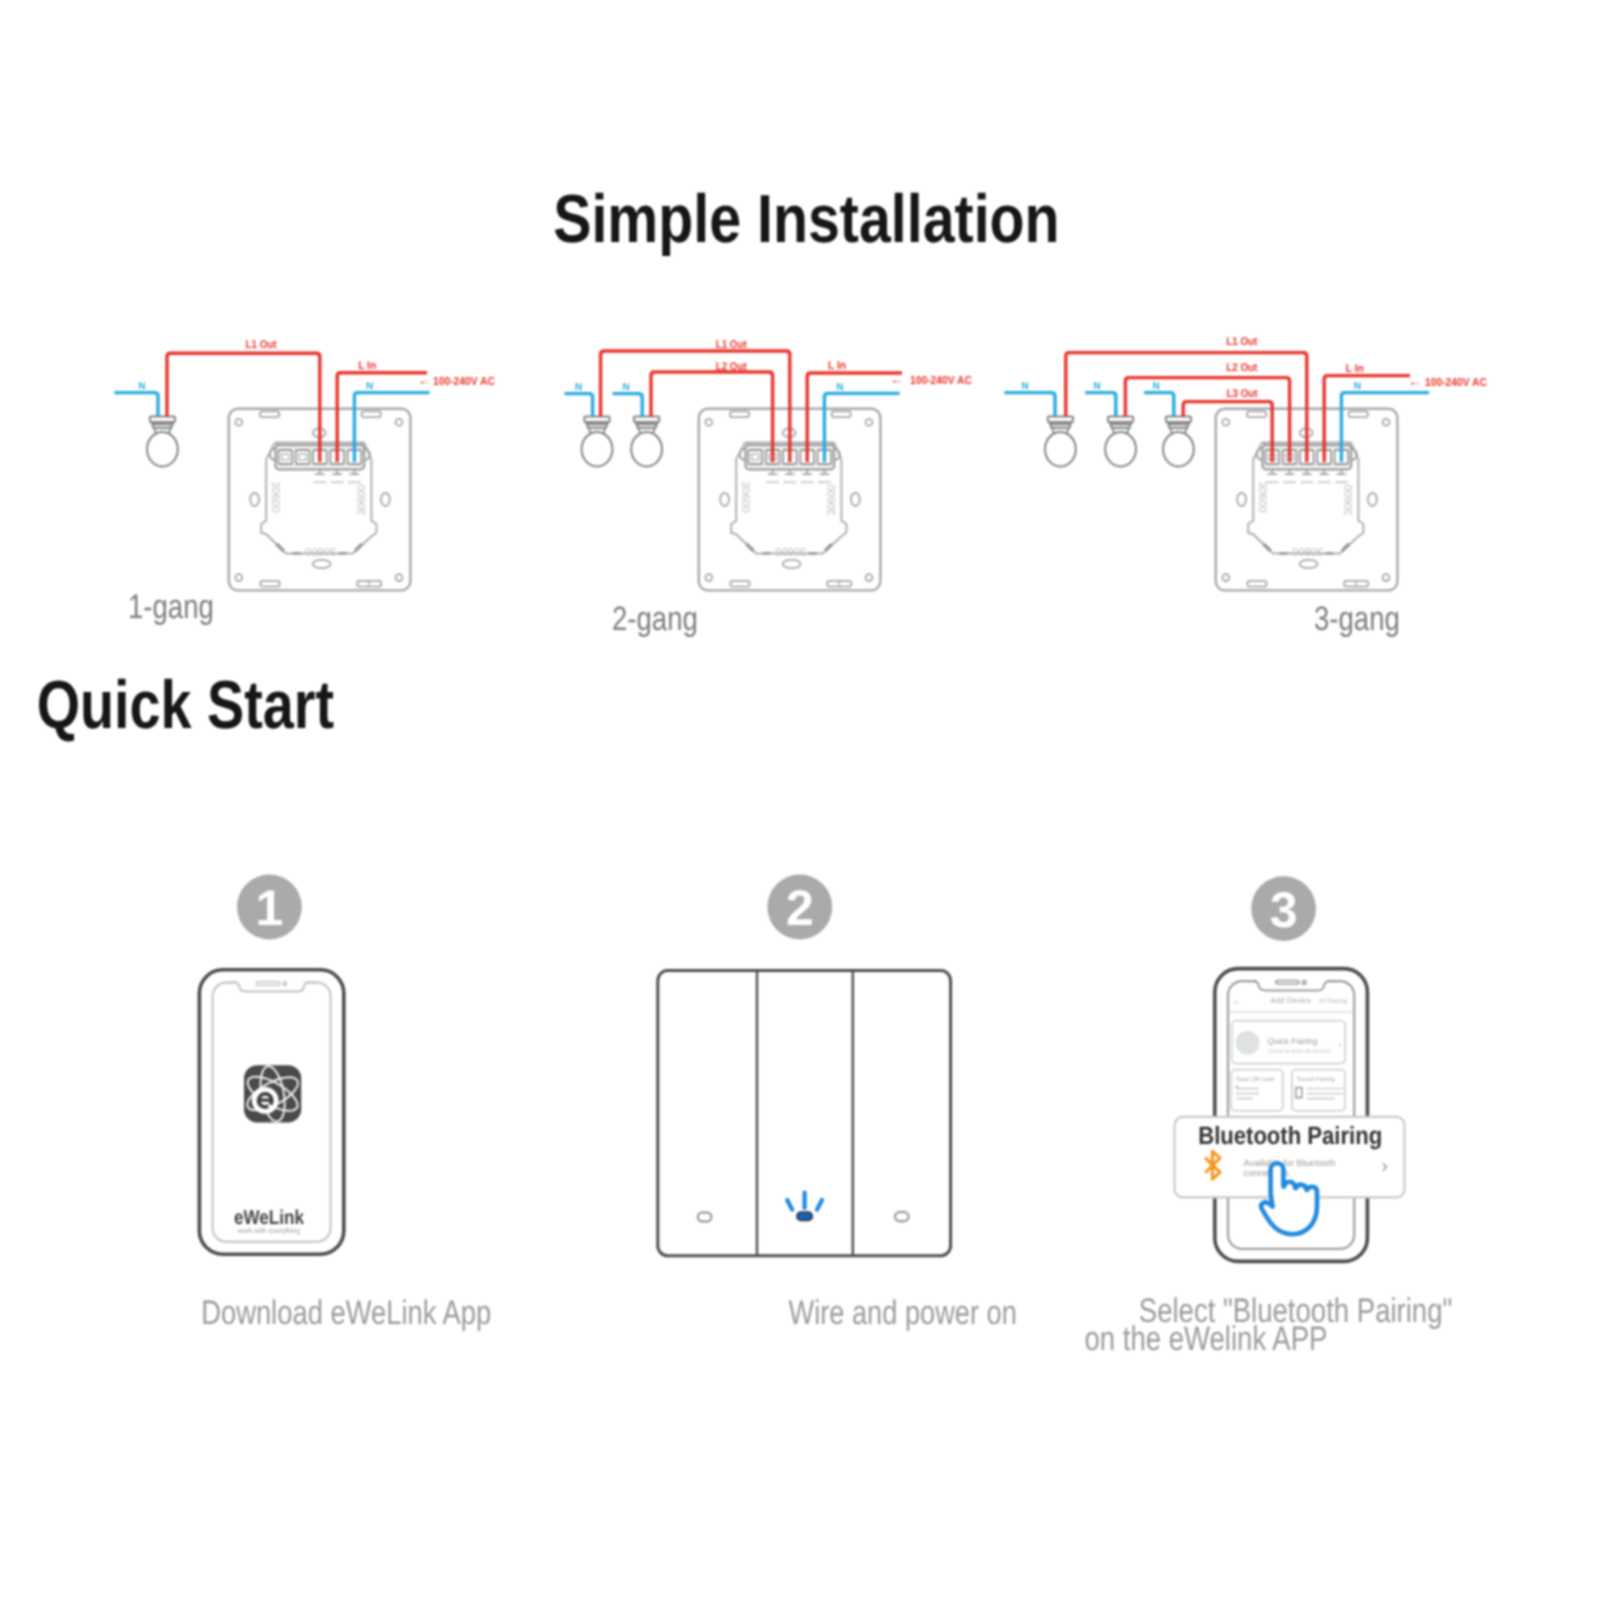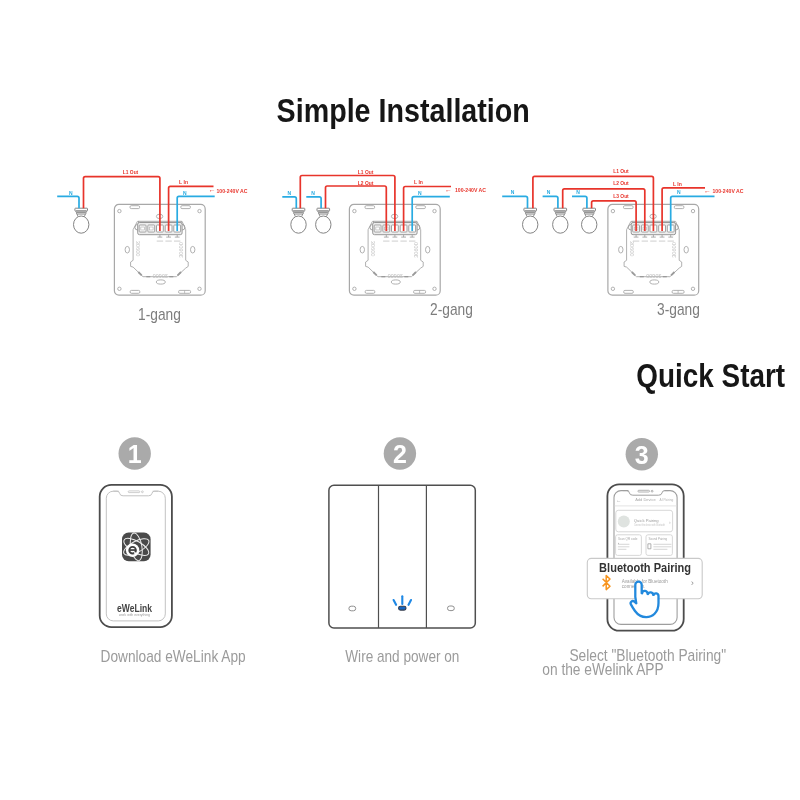--- a/index.html
+++ b/index.html
@@ -6,26 +6,26 @@
   body{width:800px;height:800px;position:relative;overflow:hidden;font-family:"Liberation Sans",sans-serif;filter:blur(0.4px);}
   .abs{position:absolute;line-height:1;white-space:nowrap;}
   .title{font-size:34px;font-weight:bold;color:#161616;letter-spacing:0px;}
   .glabel{font-size:17px;color:#7d7d7d;}
   .cap{font-size:17px;color:#9b9b9b;}
   .sx{display:inline-block;transform-origin:center;}
 </style>
 </head>
 <body>
 <div class="abs title" style="top:93px;left:3px;width:800px;text-align:center;"><span class="sx" style="transform:scaleX(0.843);">Simple Installation</span></div>
-<div class="abs title" style="top:358px;left:1.5px;width:800px;text-align:right;"><span class="sx" style="transform:scaleX(0.82);">Quick Start</span></div>
-<div class="abs glabel" style="top:306px;left:59.2px;width:200px;text-align:center;"><span class="sx" style="transform:scaleX(0.81);">1-gang</span></div>
-<div class="abs glabel" style="top:301px;left:278px;width:200px;text-align:right;"><span class="sx" style="transform:scaleX(0.81);">2-gang</span></div>
+<div class="abs title" style="top:336px;left:1.5px;width:800px;text-align:left;"><span class="sx" style="transform:scaleX(0.82);">Quick Start</span></div>
+<div class="abs glabel" style="top:295px;left:59.2px;width:200px;"><span class="sx" style="transform:scaleX(0.81);">1-gang</span></div>
+<div class="abs glabel" style="top:301px;left:301px;width:200px;text-align:left;"><span class="sx" style="transform:scaleX(0.81);">2-gang</span></div>
 <div class="abs glabel" style="top:301px;left:578px;width:200px;text-align:center;"><span class="sx" style="transform:scaleX(0.81);">3-gang</span></div>
 <div class="abs cap" style="top:648px;left:23.1px;width:240px;text-align:right;"><span class="sx" style="transform:scaleX(0.805);">Download eWeLink App</span></div>
-<div class="abs cap" style="top:648px;left:282.2px;width:240px;text-align:center;"><span class="sx" style="transform:scaleX(0.80);">Wire and power on</span></div>
+<div class="abs cap" style="top:648px;left:282.2px;width:240px;text-align:right;"><span class="sx" style="transform:scaleX(0.80);">Wire and power on</span></div>
 <div class="abs cap" style="top:647px;left:528px;width:240px;text-align:center;"><span class="sx" style="transform:scaleX(0.81);">Select "Bluetooth Pairing"</span></div>
 <div class="abs cap" style="top:660.5px;left:528px;width:240px;text-align:left;"><span class="sx" style="transform:scaleX(0.81);">on the eWelink APP</span></div>
 <svg id="topsvg" class="abs" style="top:0;left:0" width="800" height="345" viewBox="0 0 800 345">
 <defs>
 <g id="plate">
   <rect x="0.6" y="0.6" width="90.8" height="90.8" rx="4.5" fill="#fff" stroke="#a8a8a8" stroke-width="1.2"></rect>
   <circle cx="5.6" cy="7.3" r="1.7" fill="none" stroke="#a8a8a8" stroke-width="0.9"></circle>
   <circle cx="85.7" cy="7.3" r="1.7" fill="none" stroke="#a8a8a8" stroke-width="0.9"></circle>
   <circle cx="5.6" cy="85" r="1.7" fill="none" stroke="#a8a8a8" stroke-width="0.9"></circle>
   <circle cx="85.7" cy="85" r="1.7" fill="none" stroke="#a8a8a8" stroke-width="0.9"></circle>

